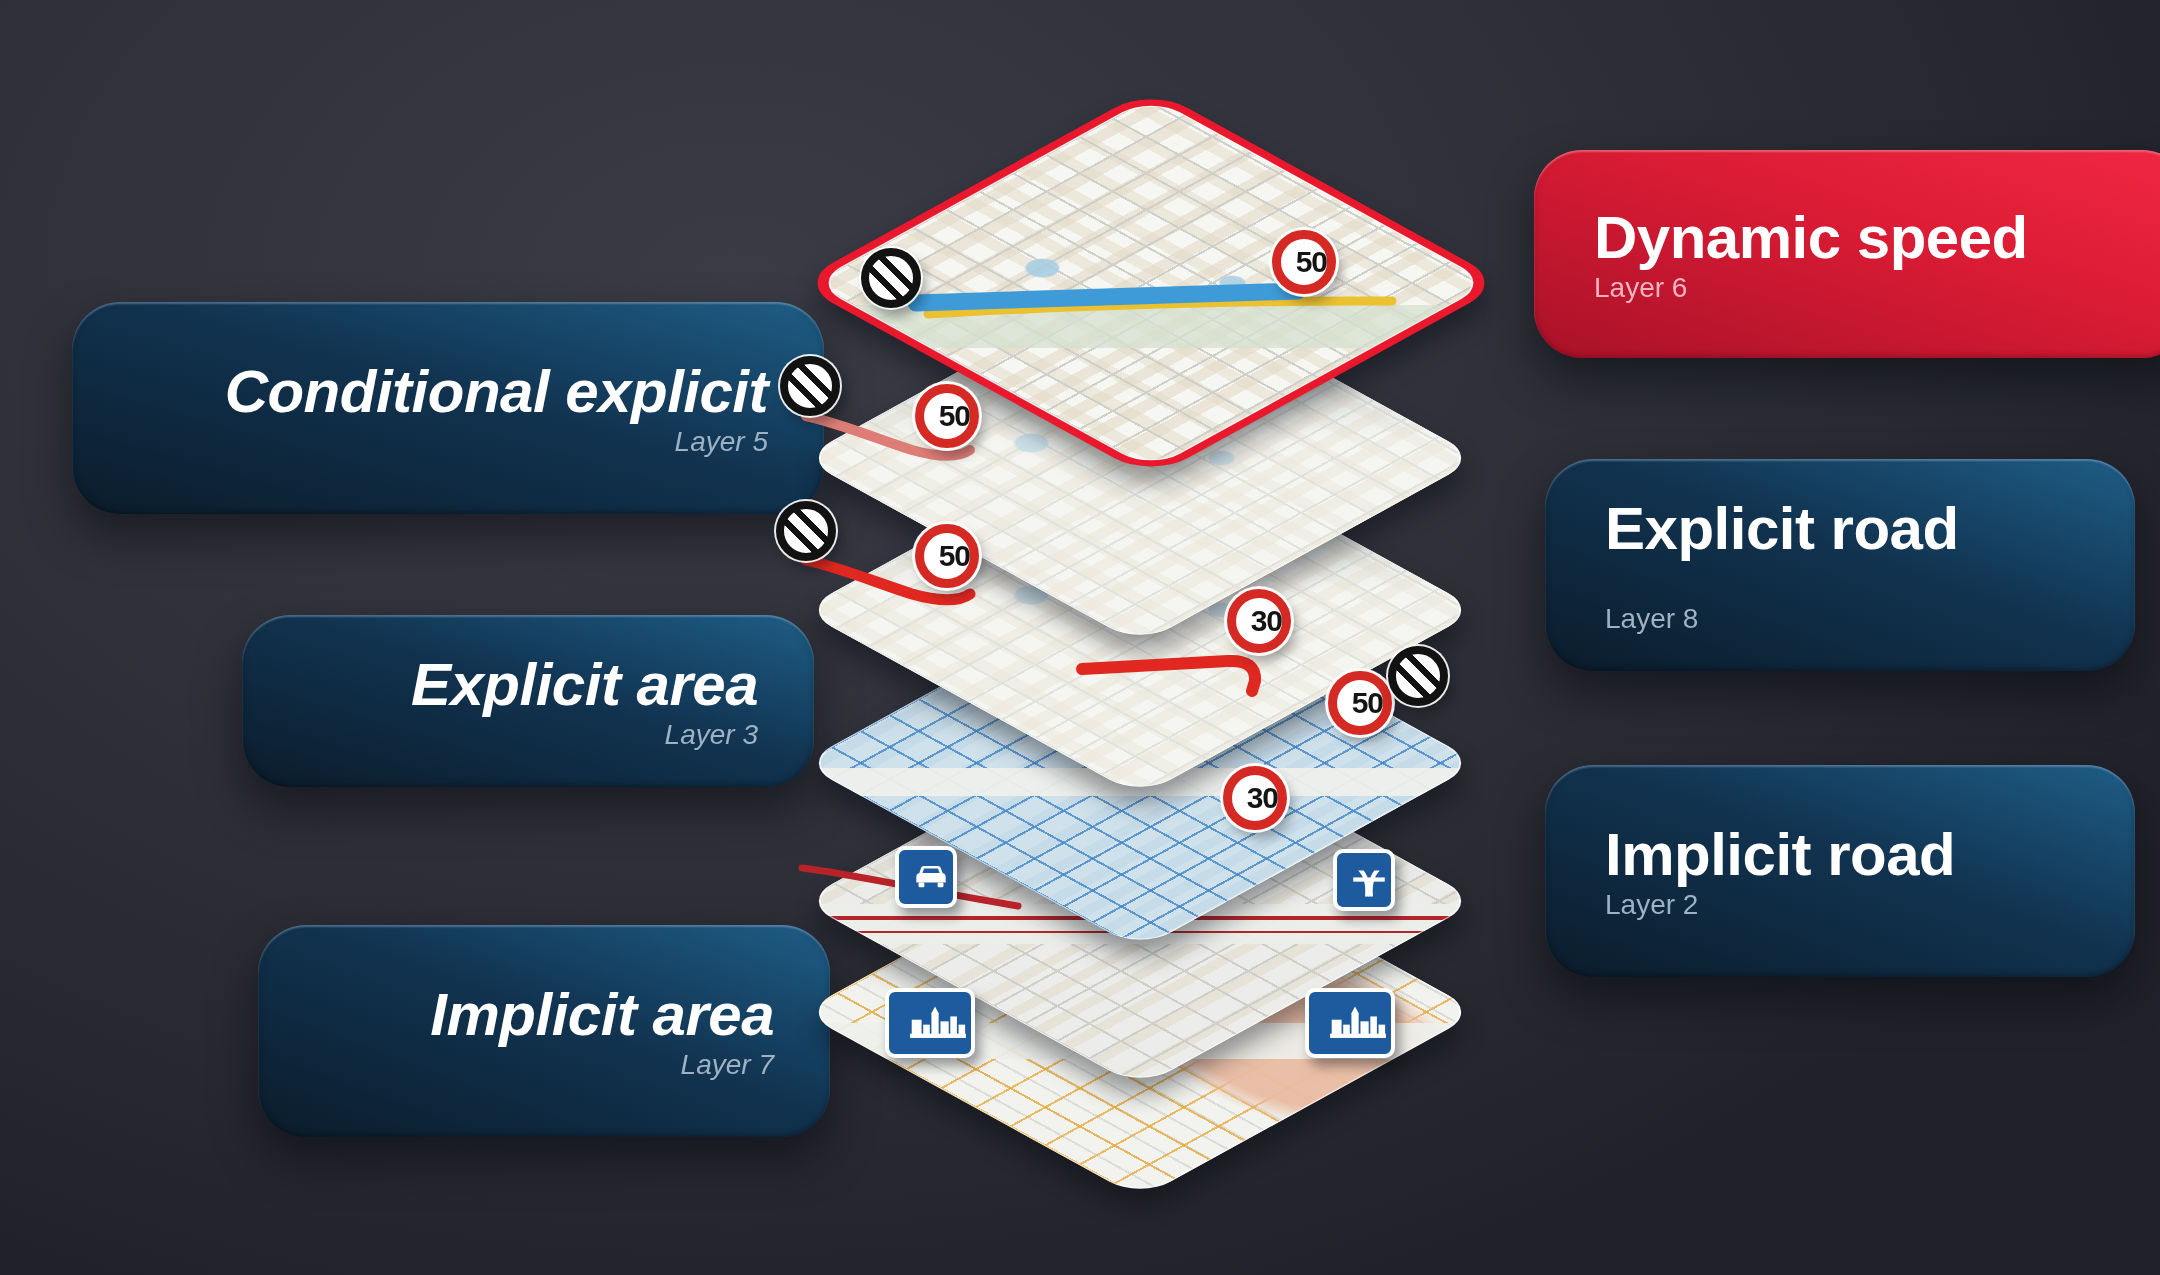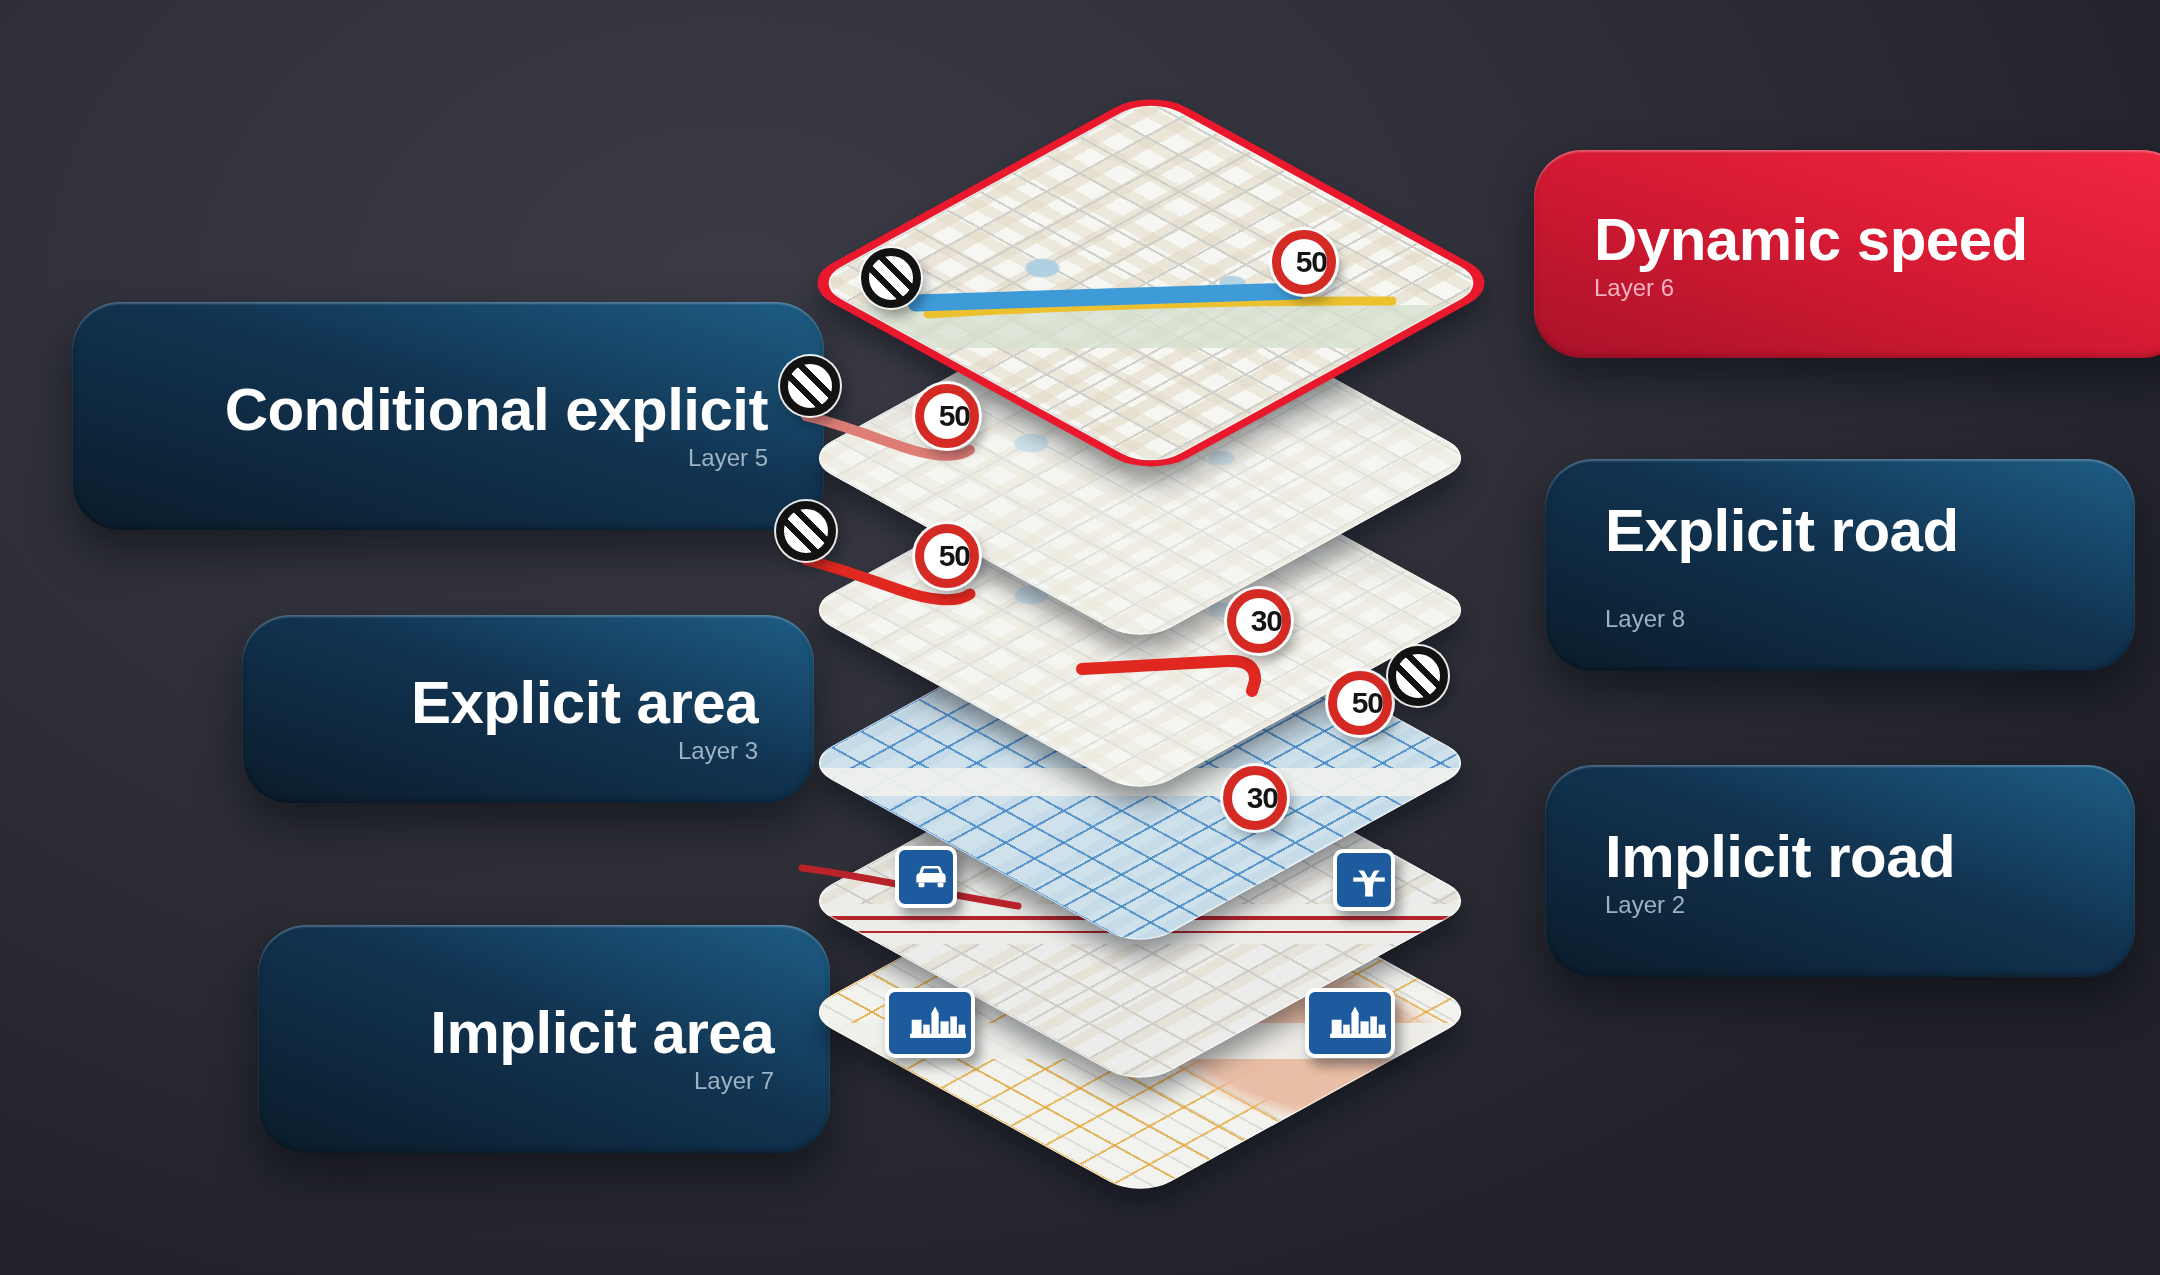--- a/index.html
+++ b/index.html
@@ -7,23 +7,23 @@
     font-family:"Liberation Sans","DejaVu Sans",sans-serif;
     background:radial-gradient(ellipse 1600px 1100px at 34% 22%, #3a3b45 0%, #30313a 45%, #282931 75%, #20212a 100%);}
 
   
   .card{position:absolute;border-radius:48px;display:flex;flex-direction:column;justify-content:center;
     box-shadow:0 22px 44px rgba(5,8,14,.5), inset 0 2px 2px rgba(190,220,250,.35), inset 0 -2px 6px rgba(0,0,0,.35);}
   .card.blue{background:linear-gradient(to top right,#0b1c2b 0%,#113350 55%,#1e5d86 100%);}
   .card.red{background:linear-gradient(to top right,#a81229 0%,#d91b34 55%,#f22742 100%);
     box-shadow:0 22px 44px rgba(5,8,14,.5), inset 0 2px 2px rgba(255,150,165,.55), inset 0 -2px 6px rgba(90,0,15,.4);}
   .card .title{font-weight:bold;font-size:60px;color:#ffffff;letter-spacing:-.5px;line-height:1.12;}
-  .card .subtitle{font-size:24px;color:#9db2c2;margin-top:0;}
+  .card .subtitle{font-size:28px;color:#9db2c2;margin-top:0;}
   .card.red .subtitle{color:#f4b3bf;}
-  .card.align-right{align-items:flex-end;text-align:left;padding:16px 56px 0 40px;}
+  .card.align-right{align-items:flex-end;text-align:left;padding:0 56px 0 40px;font-style:italic;}
   .card.align-left{align-items:flex-start;text-align:left;padding:0 40px 0 60px;}
 
   
   .layer{position:absolute;left:0;top:0;width:0;height:0;}
   .dm{position:absolute;left:-240px;top:-240px;width:480px;height:480px;border-radius:44px;
     transform:scaleY(.55) rotate(45deg);overflow:hidden;
     box-shadow:inset 0 0 0 2px rgba(255,255,255,.6), 20px 20px 30px rgba(8,10,18,.42);}
   .dm::after{content:'';position:absolute;inset:0;border-radius:44px;}
 
   .mapbase{

